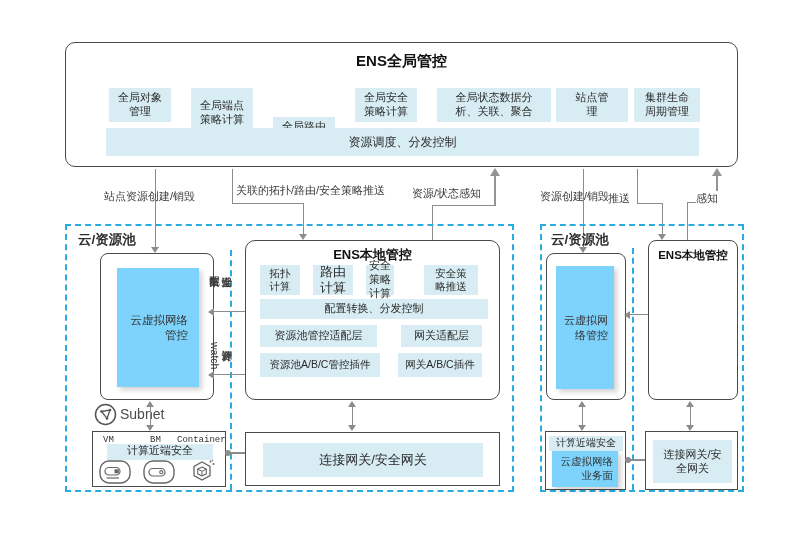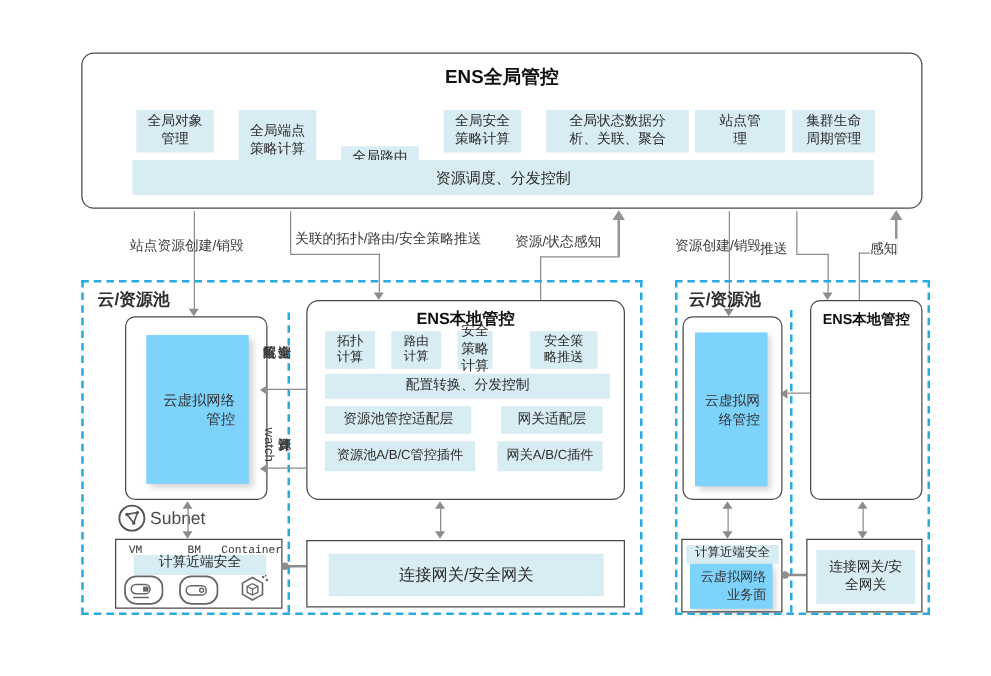--- a/index.html
+++ b/index.html
@@ -111,21 +111,21 @@
   <div class="hl" style="left:214px;top:374px;width:31px;"></div>
   <div class="ah left" style="left:208px;top:371px;"></div>
   <div class="vtext" style="left:209px;top:342px;height:62px;">计算资源
 watch</div>
 
   <div class="panel" style="left:245px;top:240px;width:255px;height:160px;">
     <div class="ptitle" style="top:5px;font-size:13px;">ENS本地管控</div>
     <div class="bb" style="left:14px;top:24px;width:40px;height:30px;font-size:10.5px;">
         <span style="max-width:26px;">拓扑计算</span>
       </div>
-    <div class="bb" style="left:67px;top:24px;width:40px;height:30px;font-size:10px;">
+    <div class="bb" style="left:67px;top:24px;width:40px;height:30px;font-size:13px;">
         <span style="max-width:26px;">路由计算</span>
       </div>
     <div class="bb" style="left:120px;top:24px;width:28px;height:30px;font-size:11px;">
         <span style="max-width:36px;">安全策略计算</span>
       </div>
     <div class="bb" style="left:178px;top:24px;width:54px;height:30px;font-size:10.5px;">
         <span style="max-width:36px;">安全策略推送</span>
       </div>
     <div class="bb" style="left:14px;top:58px;width:228px;height:20px;font-size:11px;">配置转换、分发控制</div>
     <div class="bb" style="left:14px;top:84px;width:117px;height:22px;font-size:11px;">资源池管控适配层</div>

